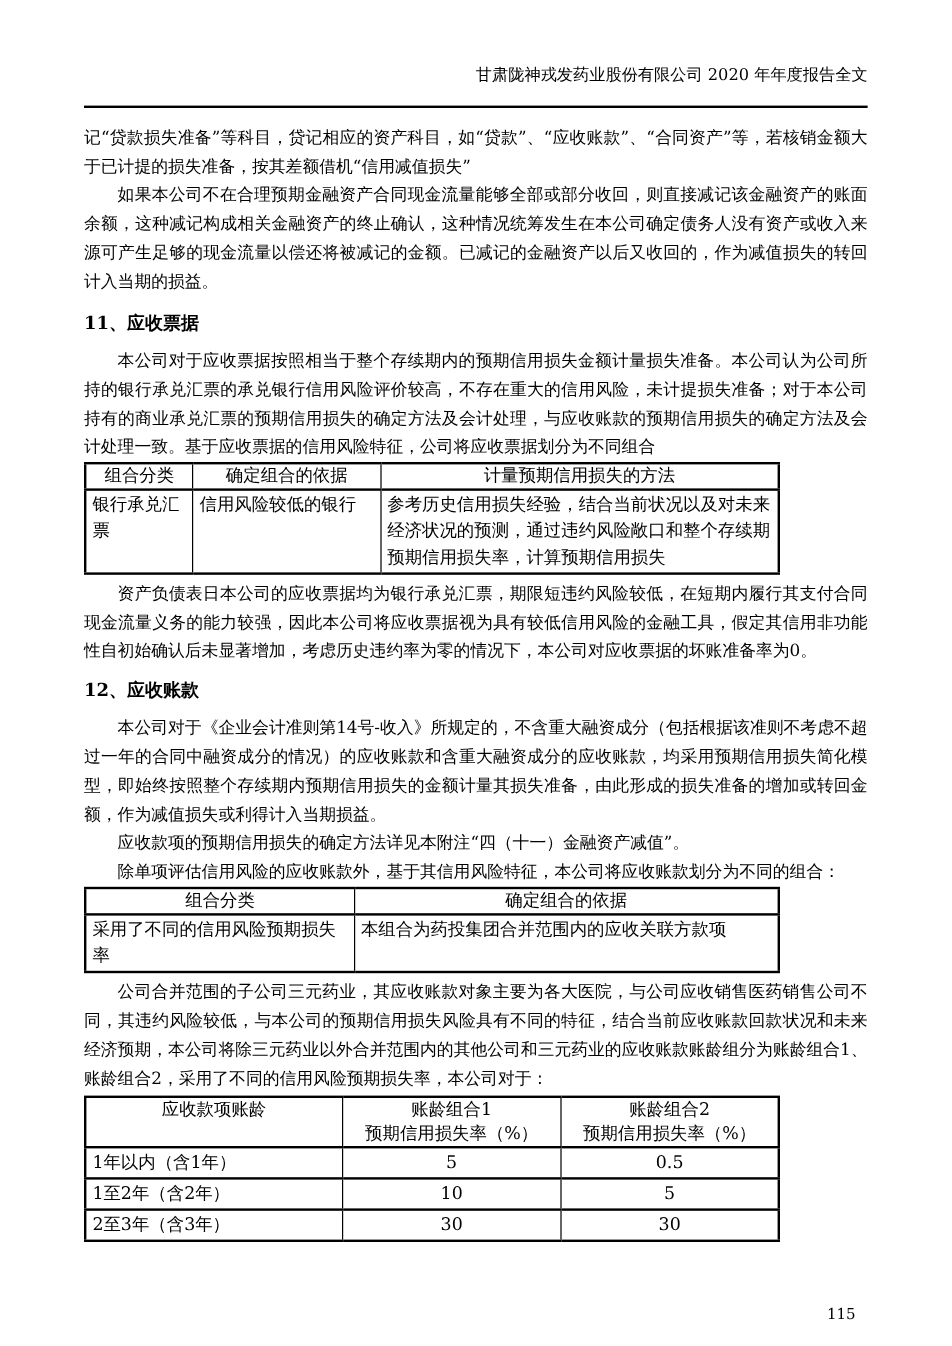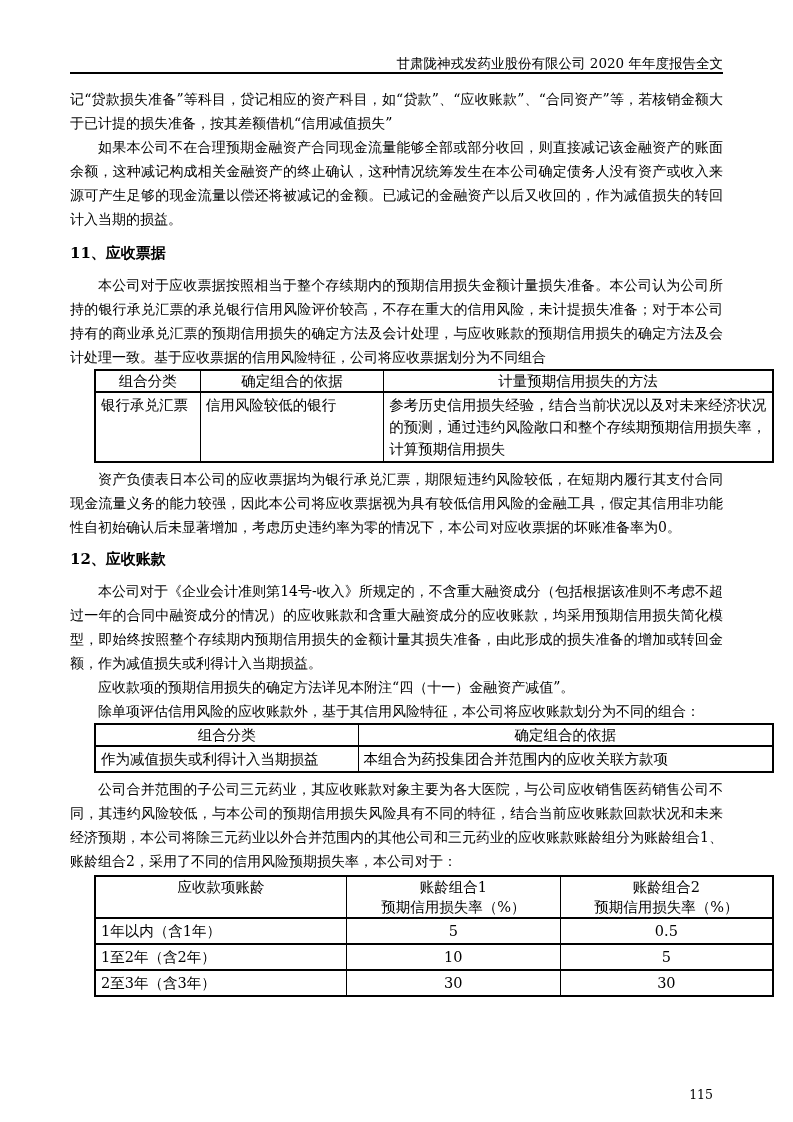--- a/index.html
+++ b/index.html
@@ -10,21 +10,21 @@
     overflow:hidden;
     font-family:"DejaVu Serif","Liberation Serif",serif;
     color:#000;
   }
   .page { padding:54px 70px 0 70px; }
 
   .doc-header {
     text-align:right;
     font-size:13.5px;
     line-height:18px;
-    padding-bottom:0;
+    padding-bottom:16px;
     border-bottom:2px solid #000;
   }
 
   .body-text {
     font-size:14px;
     line-height:24px;
     text-align:justify;
   }
   p.indent { text-indent:2em; }
   p.first { margin-top:13px; }
@@ -33,22 +33,22 @@
     font-size:15px;
     line-height:20px;
     font-weight:bold;
     margin-top:12px;
     margin-bottom:10px;
   }
   h2.sec-heading.second { margin-top:10px; }
 
   table.tbl {
     border-collapse:collapse;
-    width:680px;
-    margin-left:24px;
+    width:580px;
+    margin-left:0;
     border:2px solid #000;
     font-size:14.5px;
   }
   table.tbl th, table.tbl td {
     border-left:1px solid #000;
     border-right:1px solid #000;
     border-top:2px solid #000;
     border-bottom:2px solid #000;
     padding:1px 5px;
     line-height:22px;
@@ -130,21 +130,21 @@
     <colgroup>
         <col class="c1">
         <col class="c2">
       </colgroup>
     <tbody>
       <tr>
         <th>组合分类</th>
         <th>确定组合的依据</th>
       </tr>
       <tr>
-        <td>作为减值损失或利得计入当期损益</td>
+        <td>采用了不同的信用风险预期损失率</td>
         <td>本组合为药投集团合并范围内的应收关联方款项</td>
       </tr>
     </tbody>
   </table>
 
   <div class="spacer-s"></div>
   <p class="body-text indent">公司合并范围的子公司三元药业，其应收账款对象主要为各大医院，与公司应收销售医药销售公司不同，其违约风险较低，与本公司的预期信用损失风险具有不同的特征，结合当前应收账款回款状况和未来经济预期，本公司将除三元药业以外合并范围内的其他公司和三元药业的应收账款账龄组分为账龄组合1、账龄组合2，采用了不同的信用风险预期损失率，本公司对于：</p>
 
   <div class="spacer-t"></div>
   <table class="tbl tbl-aging">

